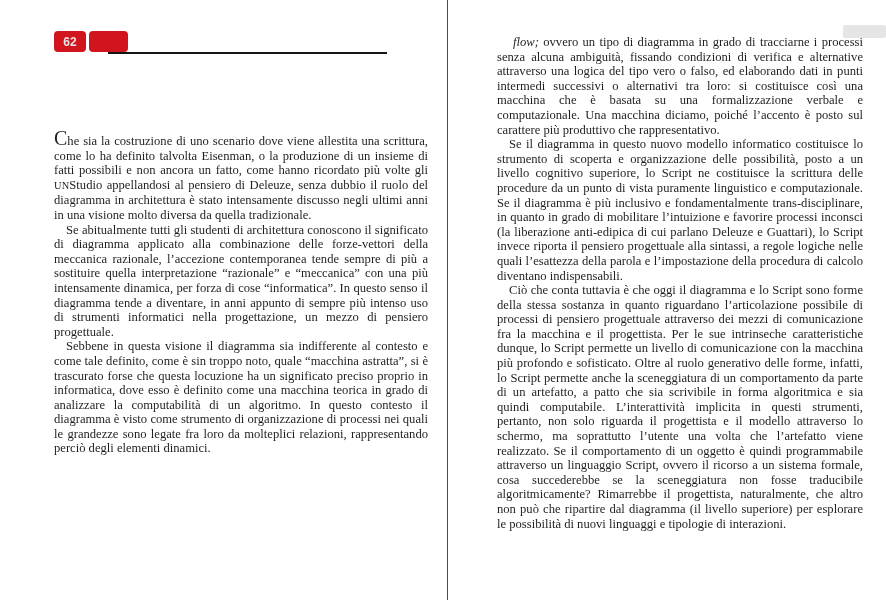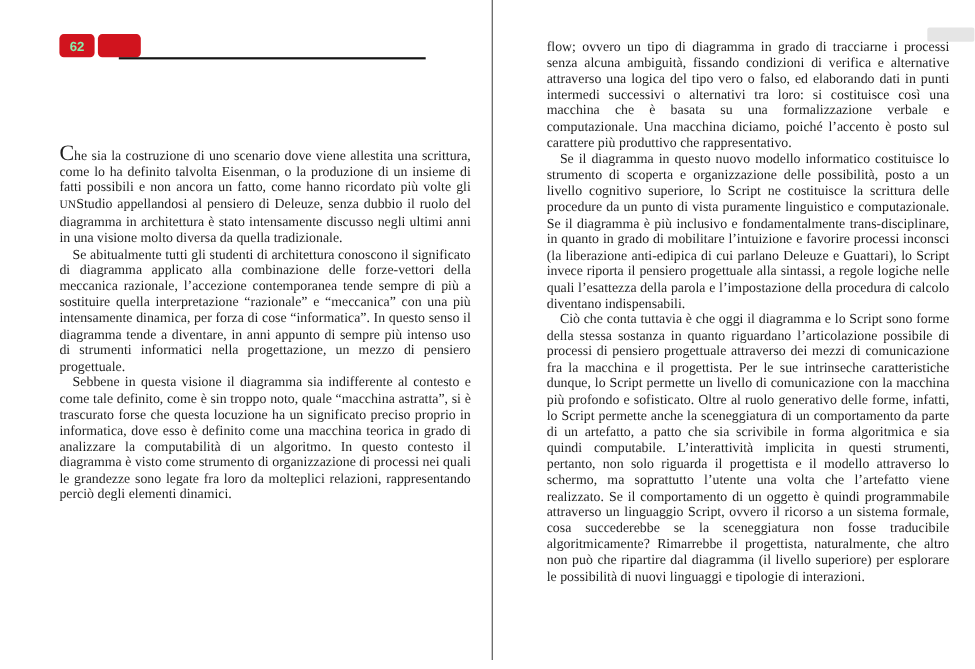--- a/index.html
+++ b/index.html
@@ -13,21 +13,21 @@
     font-family:"Liberation Serif", serif;color:var(--text-color);
   }
   .page{position:absolute;top:0;height:608px;}
   .page-left{left:0;width:447px;}
   .page-right{left:447px;width:439px;}
 
   
   .pagenum-box{
     position:absolute;left:54px;top:31px;width:32px;height:21px;
     background:var(--accent-red);border-radius:4px;
-    color:#86efac;font-family:"Liberation Sans", sans-serif;font-weight:bold;font-size:12px;
+    color:#e5e5e5;font-family:"Liberation Sans", sans-serif;font-weight:bold;font-size:12px;
     display:flex;align-items:center;justify-content:center;
   }
   .red-box{
     position:absolute;left:89px;top:31px;width:39px;height:21px;
     background:var(--accent-red);border-radius:4px;
   }
   .header-rule{
     position:absolute;left:108px;top:52px;width:279px;height:2px;background:#151515;
   }
   .header-title{
@@ -42,21 +42,21 @@
     text-align:justify;hyphens:auto;-webkit-hyphens:auto;
   }
   .left-text{left:54px;top:134px;width:374px;}
   .right-text{left:50px;top:35px;width:366px;}
   .para{margin:0;padding:0;}
   .para.indent{text-indent:12px;}
   .dropcap{
     font-size:20px;line-height:0;font-weight:normal;
   }
   .smallcaps{font-size:0.82em;letter-spacing:0.2px;}
-  .italic{}
+  .italic{font-style:italic;margin-left:16px;}
   .signature{
     margin:0;padding:0 16px 0 0;text-align:right;font-style:italic;
   }
 
   
   .gutter-line{
     position:absolute;left:447px;top:0;width:1px;height:600px;background:var(--divider);
   }
   
   .scan-artifact{

